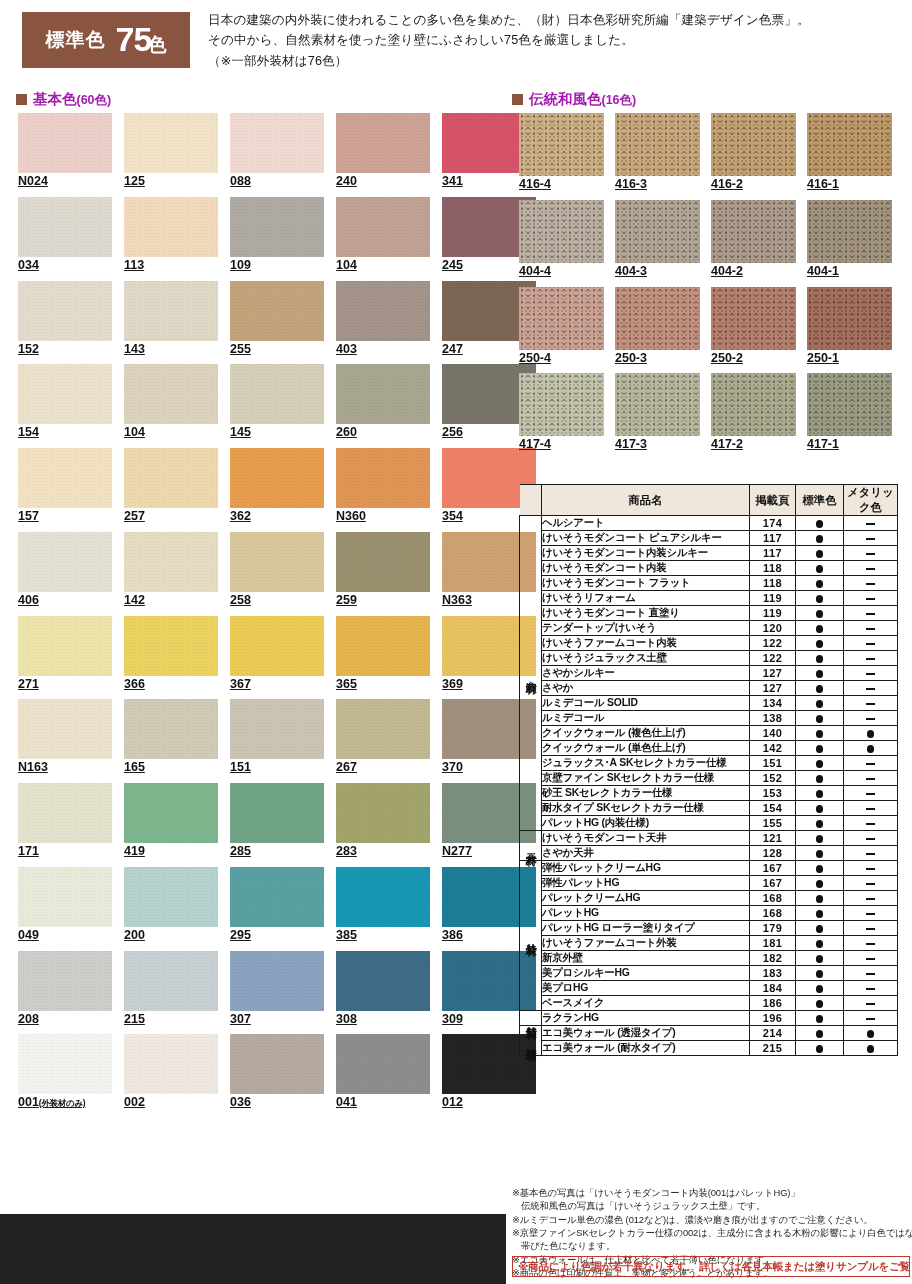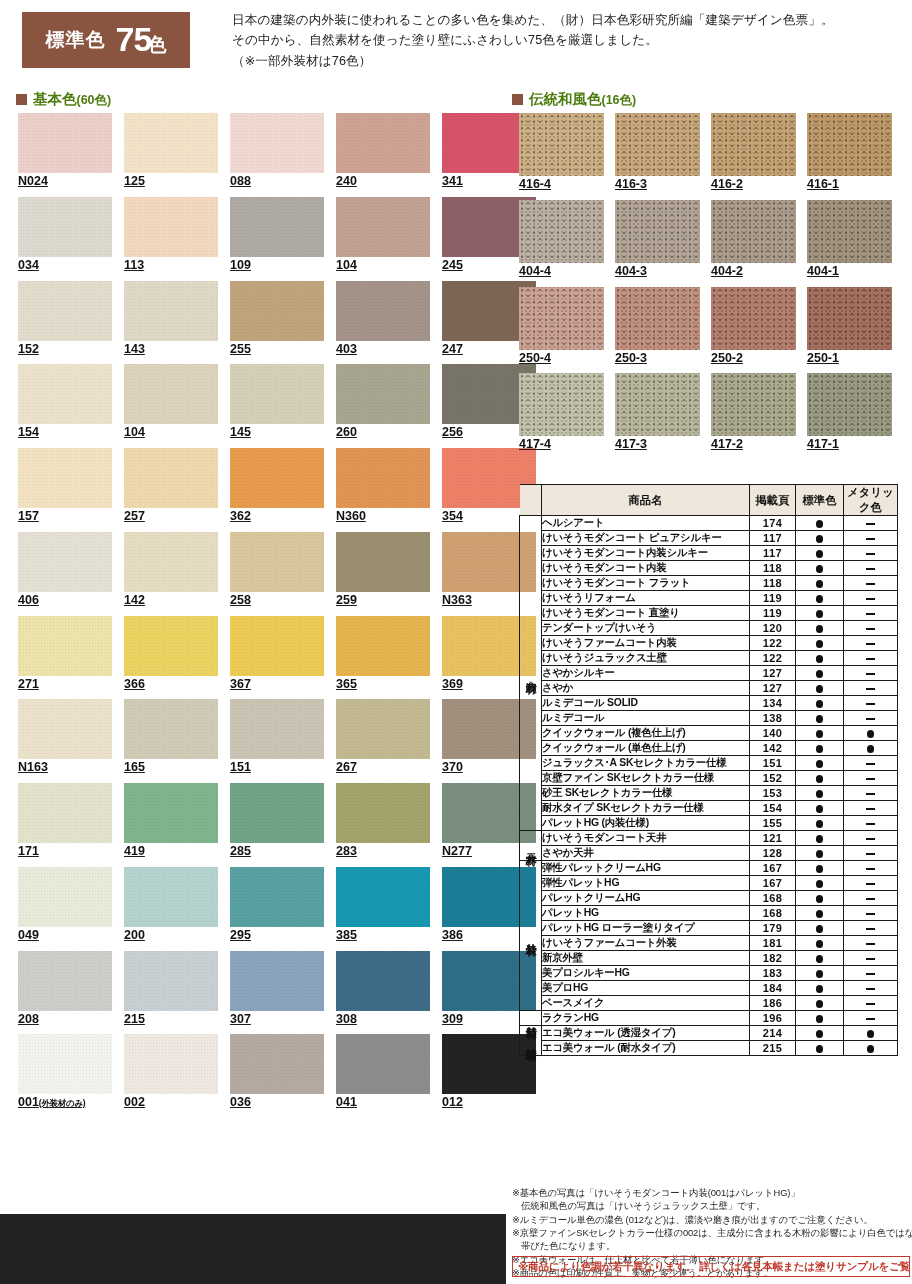--- a/index.html
+++ b/index.html
@@ -21,24 +21,24 @@
     background:#8a5540; color:#fff;
     display:flex; align-items:center; justify-content:center; gap:10px;
   }
   #badge .b-label { font-size:19px; font-weight:700; letter-spacing:1px; }
   #badge .b-num { font-size:34px; font-weight:700; line-height:1; letter-spacing:-1px;}
   #badge .b-unit { font-size:19px; font-weight:700; margin-left:-4px; }
   #intro {
     position:absolute; left:208px; top:10px; width:700px;
     font-size:12.6px; line-height:1.62; color:#1c1c1c; letter-spacing:0.1px;
   }
-  #intro div { white-space:nowrap;margin-left:24px; }
+  #intro div { white-space:nowrap; }
 
   
-  .sec-head { position:absolute; font-size:14.5px; font-weight:700; color:#4d7c0f; white-space:nowrap; }
+  .sec-head { position:absolute; font-size:14.5px; font-weight:700; color:#a21caf; white-space:nowrap; }
   .sec-head .sq {
     display:inline-block; width:11px; height:11px; background:#8a5540;
     margin-right:6px; vertical-align:-1px;
   }
   .sec-head .cnt { font-size:12.5px; font-weight:700; }
   #head-basic { left:16px; top:90px; }
   #head-wafu  { left:512px; top:90px; }
   #head-sk    { left:512px; top:489px; }
 
   

